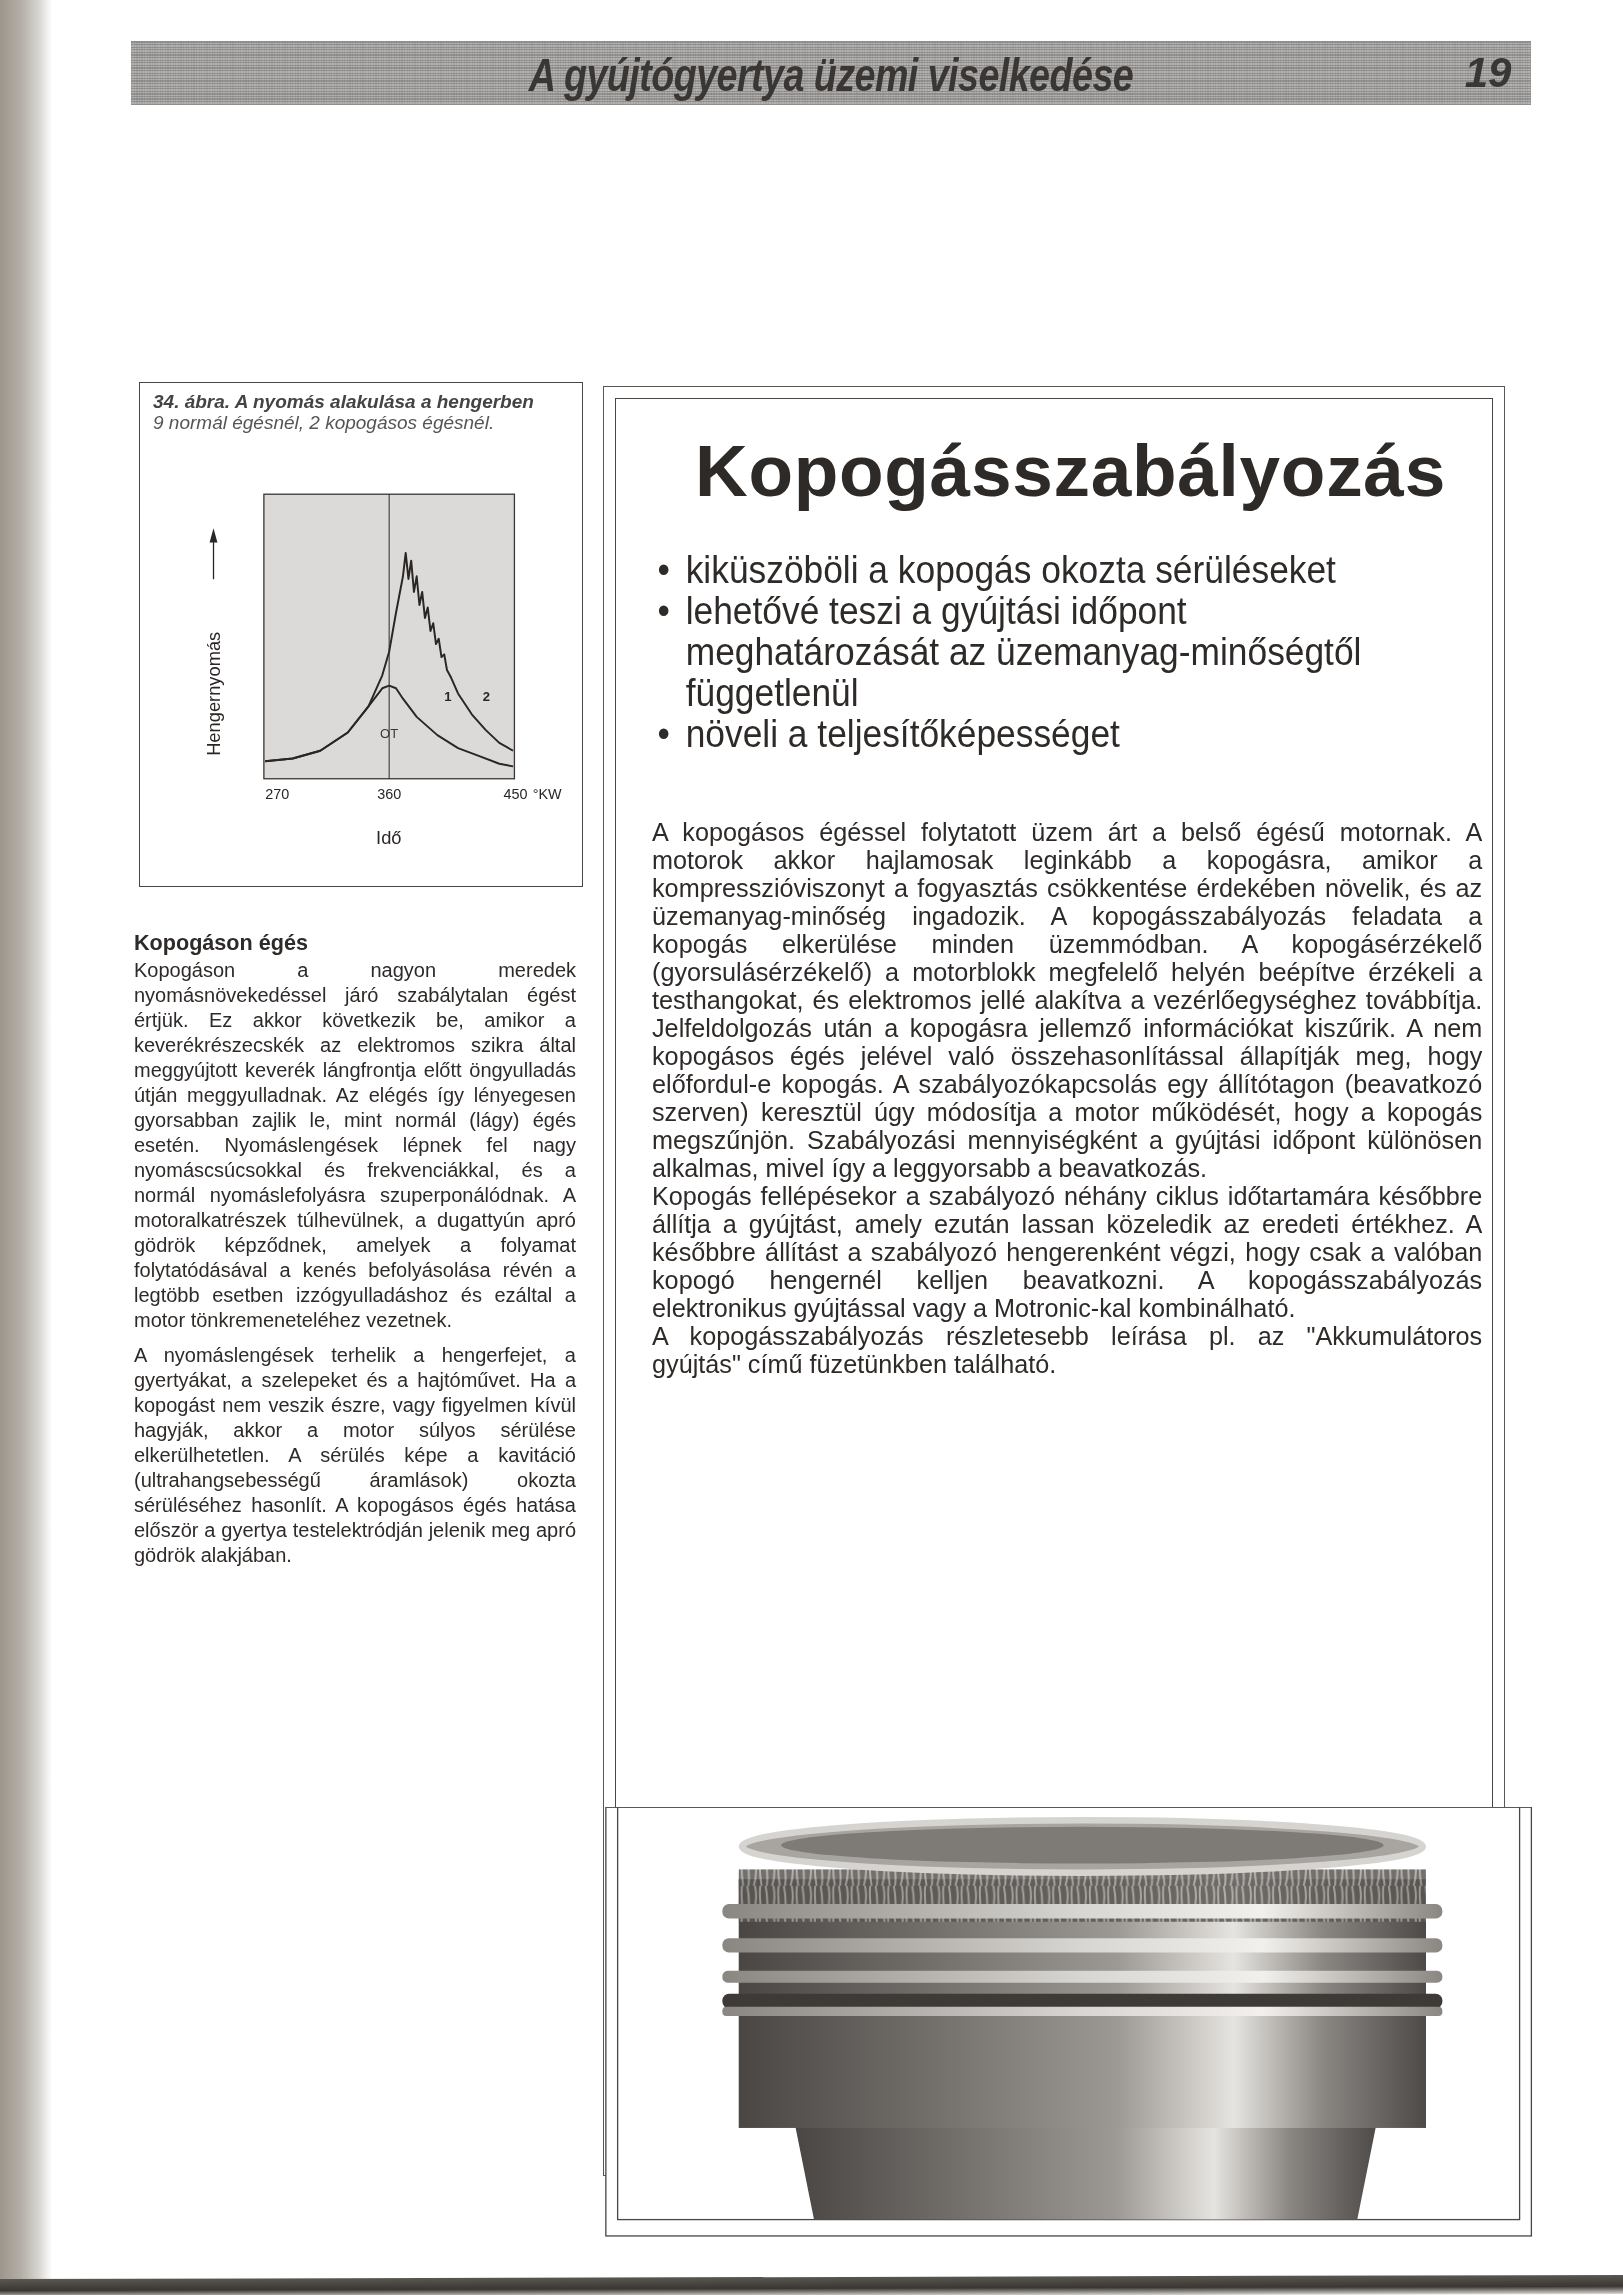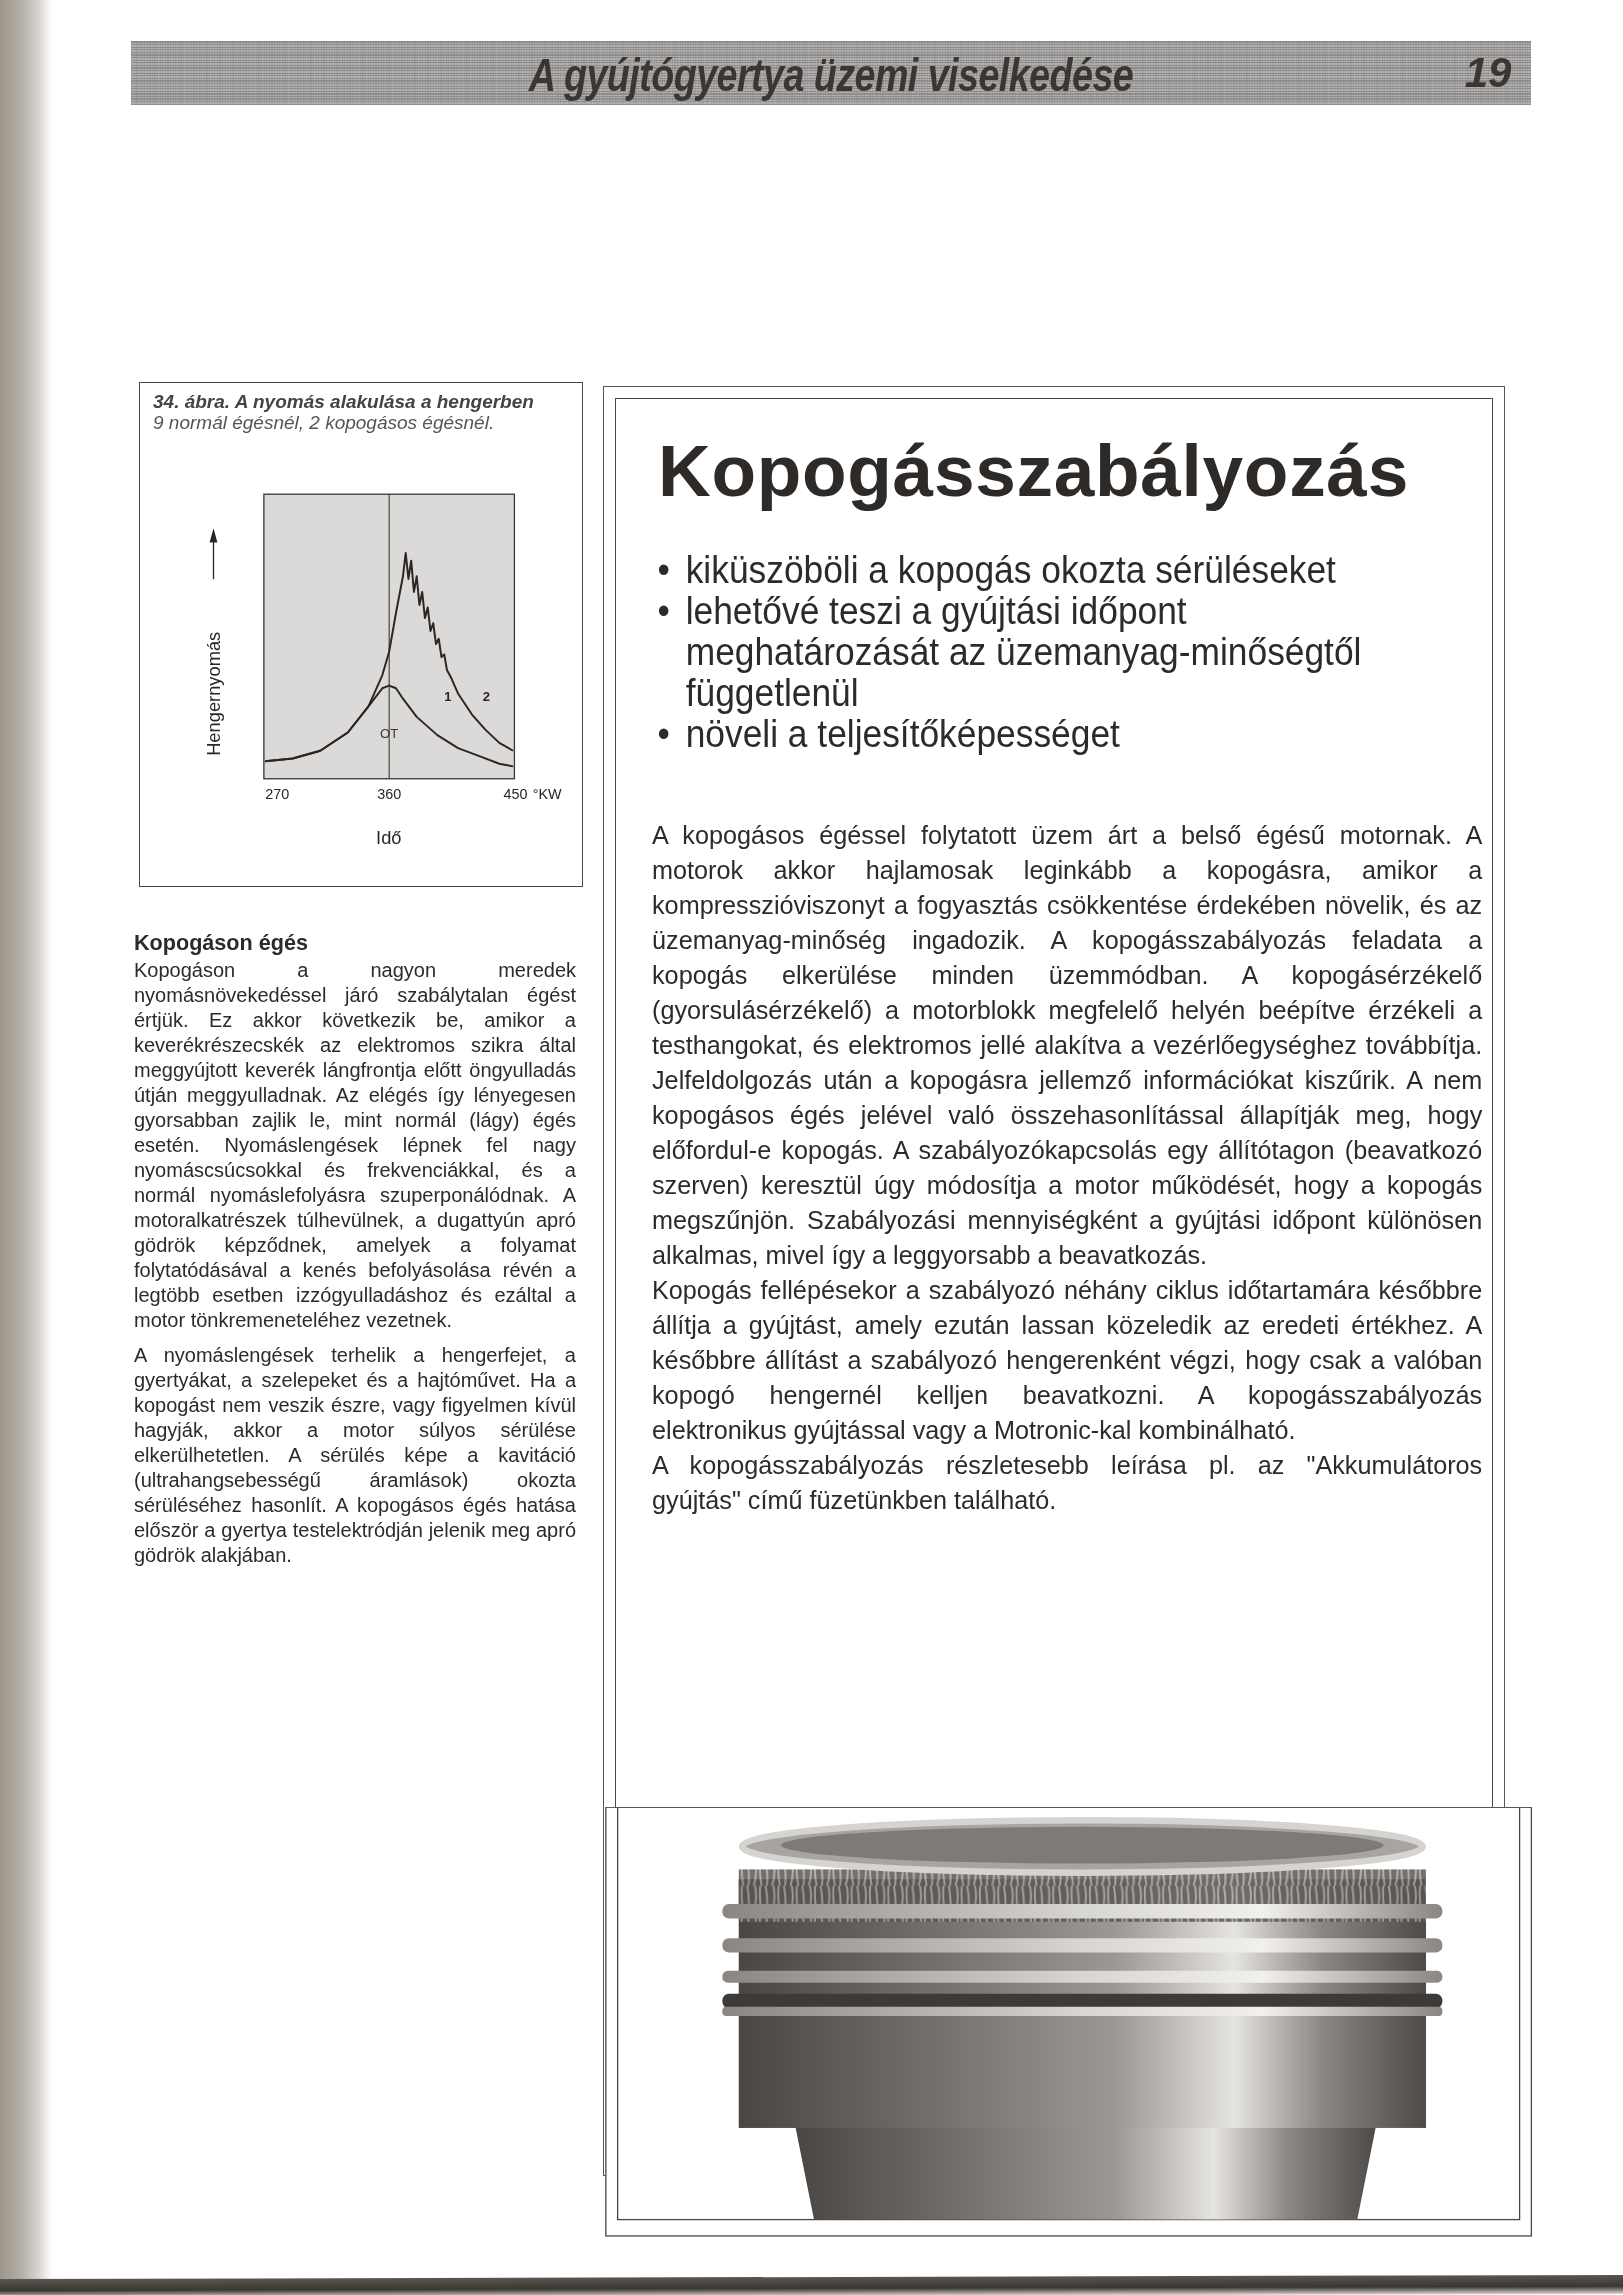--- a/index.html
+++ b/index.html
@@ -66,31 +66,32 @@
     border: 1.3px solid #5a5654; box-sizing: border-box;
   }
   .inner-box {
     position: absolute; left: 615px; top: 398px; width: 878px; height: 1766px;
     border: 1.3px solid #4a4644; box-sizing: border-box;
   }
   .main-heading {
     position: absolute; left: 658px; top: 425px; width: 825px;
     font-size: 73px; font-weight: bold; color: #2e2a28; letter-spacing: 0.7px;
     line-height: 92px;
+    text-align: center;
   }
   .bullets {
     position: absolute; left: 655px; top: 550px; width: 831px;
     margin: 0; padding: 0; list-style: none;
     font-size: 38px; line-height: 41px; color: #2e2a28;
   }
   .bullets li { position: relative; padding-left: 33px; transform: scaleX(0.93); transform-origin: 0 50%; }
   .bullets li .dot { position: absolute; left: 2.6px; top: 0; }
   .body-text {
     position: absolute; left: 652px; top: 818px; width: 831px;
-    font-size: 26px; line-height: 35px; color: #2e2a28;
+    font-size: 26px; line-height: 28px; color: #2e2a28;
     text-align: justify;
   }
   .body-text p { margin: 0; transform: scaleX(0.97); transform-origin: 0 0; width: 103%; }
 
   .photo-frame {
     position: absolute; left: 598px; top: 1807px; width: 936px; height: 439px;
   }
 </style>
 </head>
 <body>

